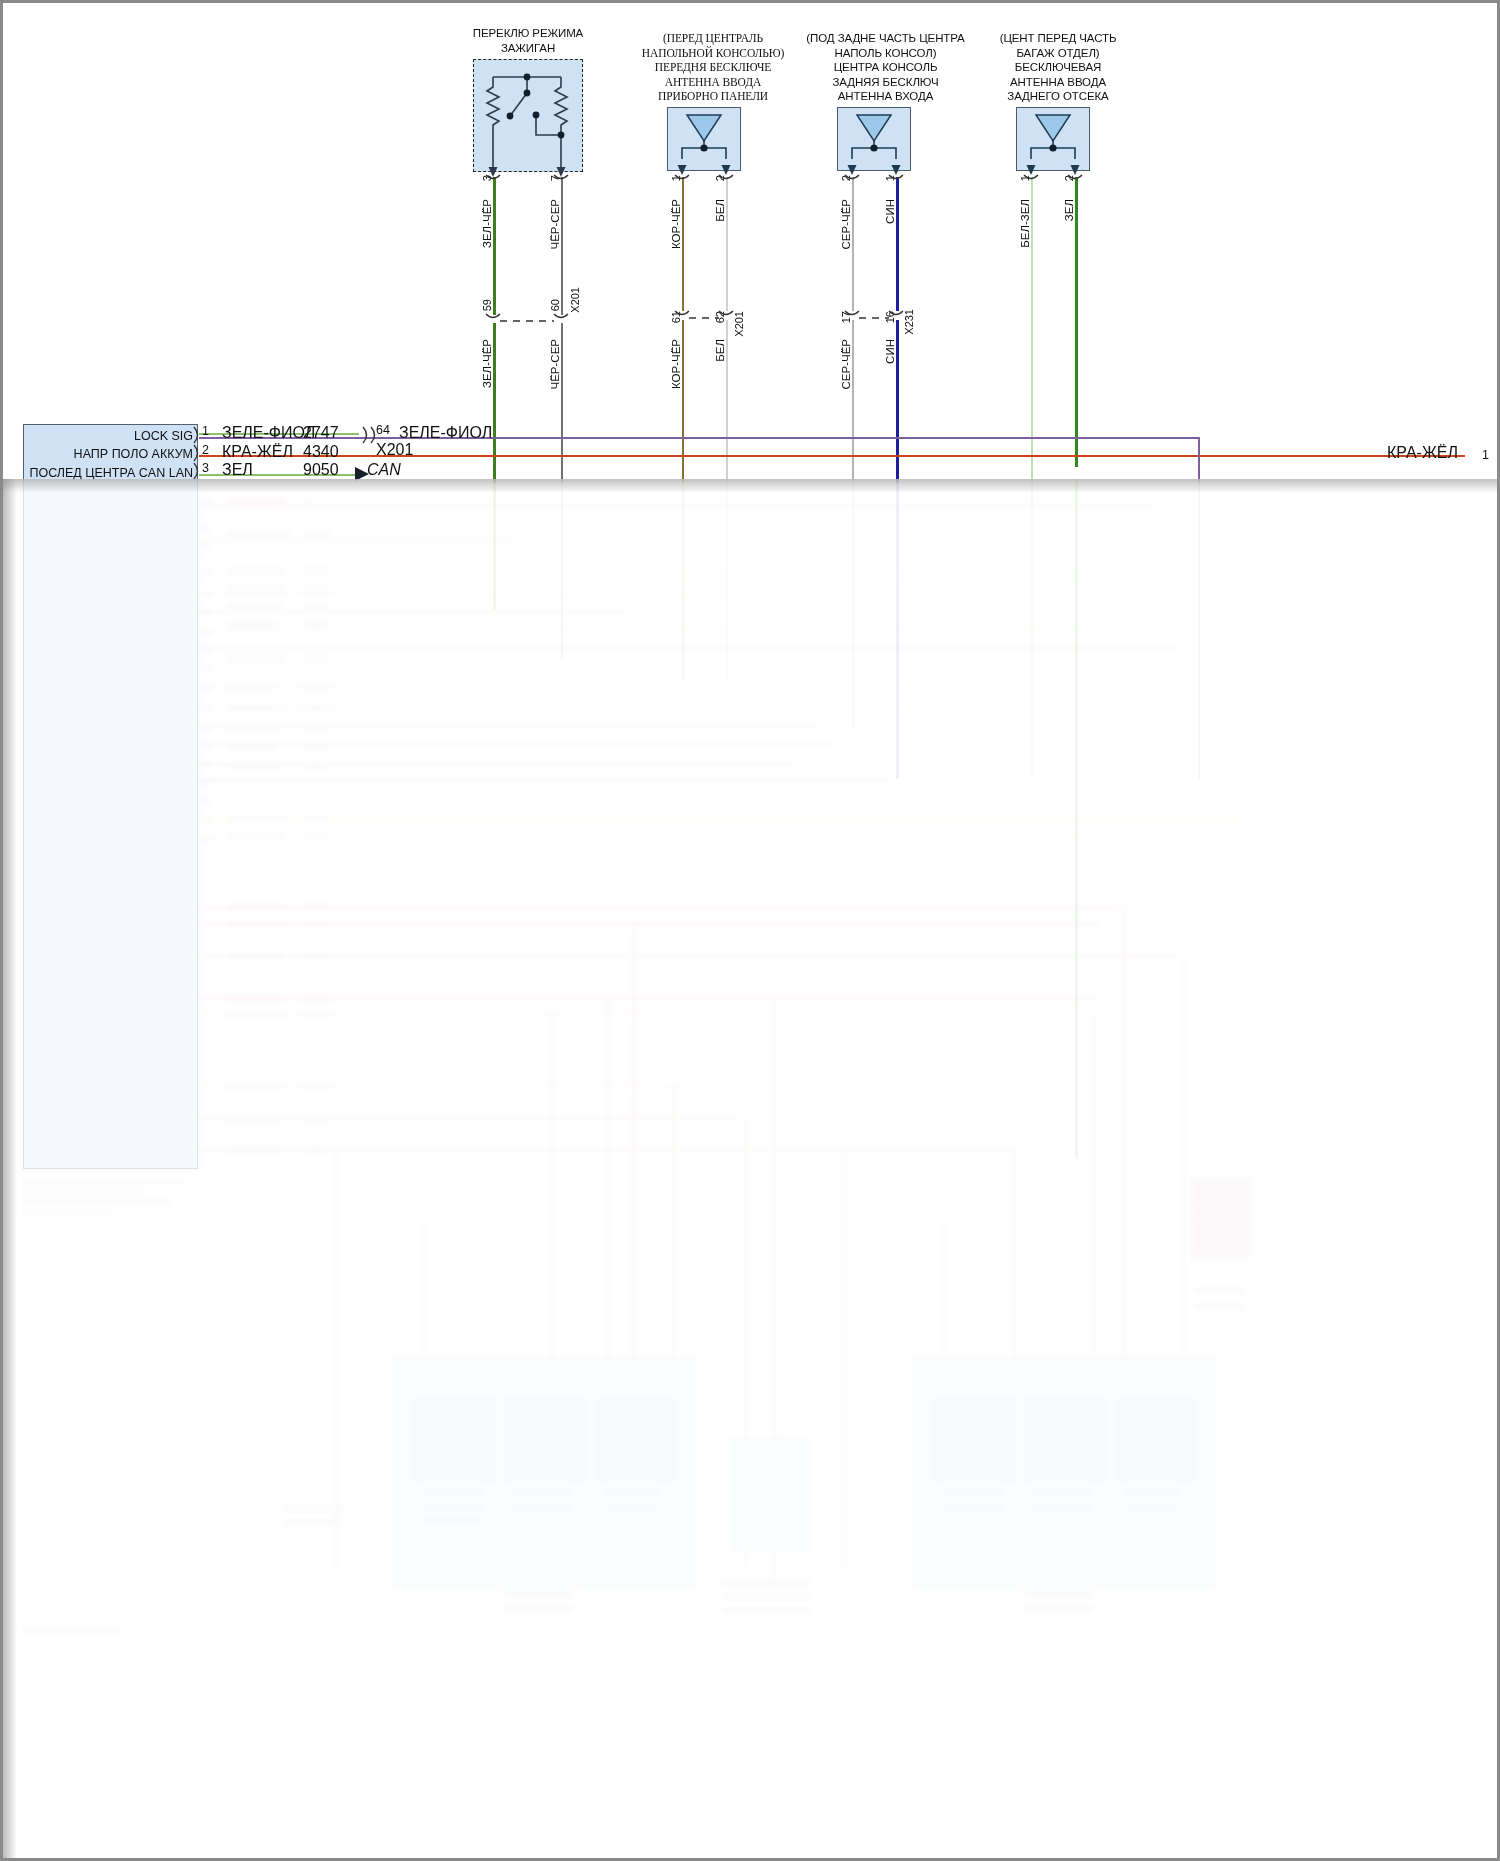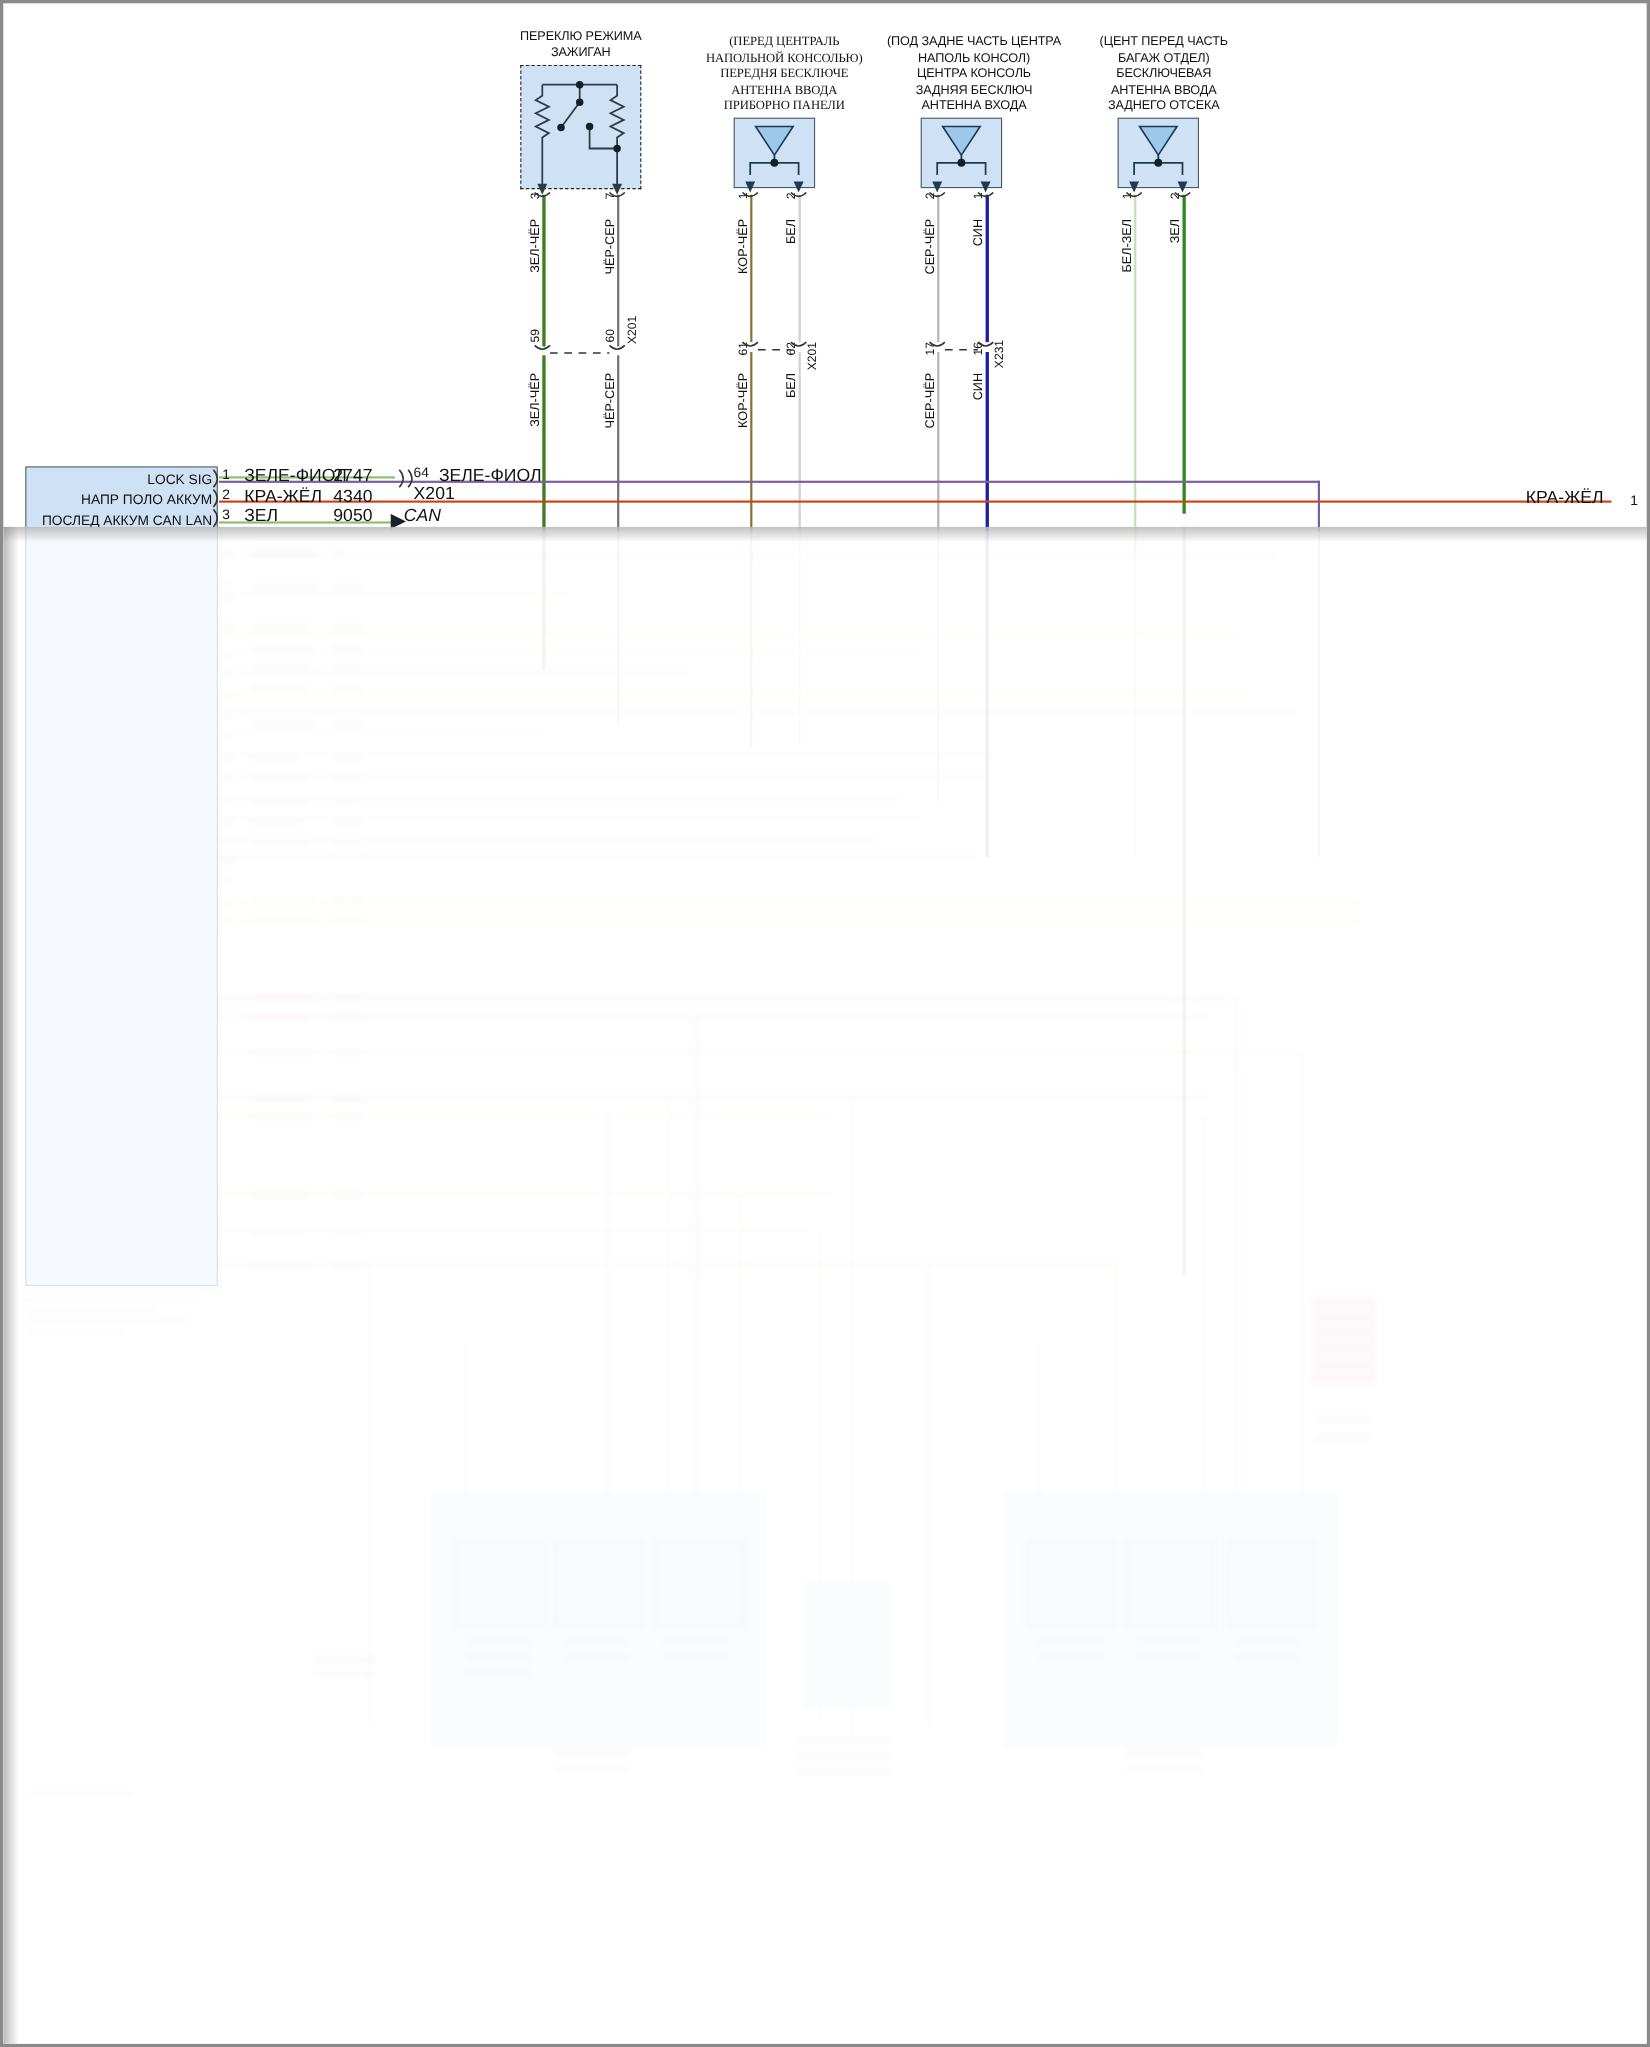--- a/index.html
+++ b/index.html
@@ -466,21 +466,21 @@
   <div class="vlbl" style="left:546px;top:336px;">ЧЁР-СЕР</div>
   <div class="vlbl" style="left:667px;top:336px;">КОР-ЧЁР</div>
   <div class="vlbl" style="left:711px;top:336px;">БЕЛ</div>
   <div class="vlbl" style="left:837px;top:336px;">СЕР-ЧЁР</div>
   <div class="vlbl" style="left:881px;top:336px;">СИН</div>
 
   <div class="ecu" style="left:20px;top:421px;width:175px;height:745px;z-index:8;"></div>
 
   <div class="ecu-pinlabel" style="left:0px;top:426px;width:190px;z-index:10;">LOCK SIG</div>
   <div class="ecu-pinlabel" style="left:0px;top:444px;width:190px;z-index:10;">НАПР ПОЛО АККУМ</div>
-  <div class="ecu-pinlabel" style="left:0px;top:463px;width:190px;z-index:10;">ПОСЛЕД АККУМ CAN LAN</div>
+  <div class="ecu-pinlabel" style="left:0px;top:463px;width:190px;z-index:10;">ПОСЛЕД ЦЕНТРА CAN LAN</div>
 
   <svg class="abs" style="left:0;top:0;z-index:10;" width="600" height="500">
     <g stroke="#333" stroke-width="1.4" fill="none">
       <path d="M191,424 q7,8 0,16"></path>
       <path d="M191,442 q7,8 0,16"></path>
       <path d="M191,460 q7,8 0,16"></path>
 
       <path d="M360,424 q7,8 0,16"></path>
       <path d="M368,424 q7,8 0,16"></path>
     </g>

